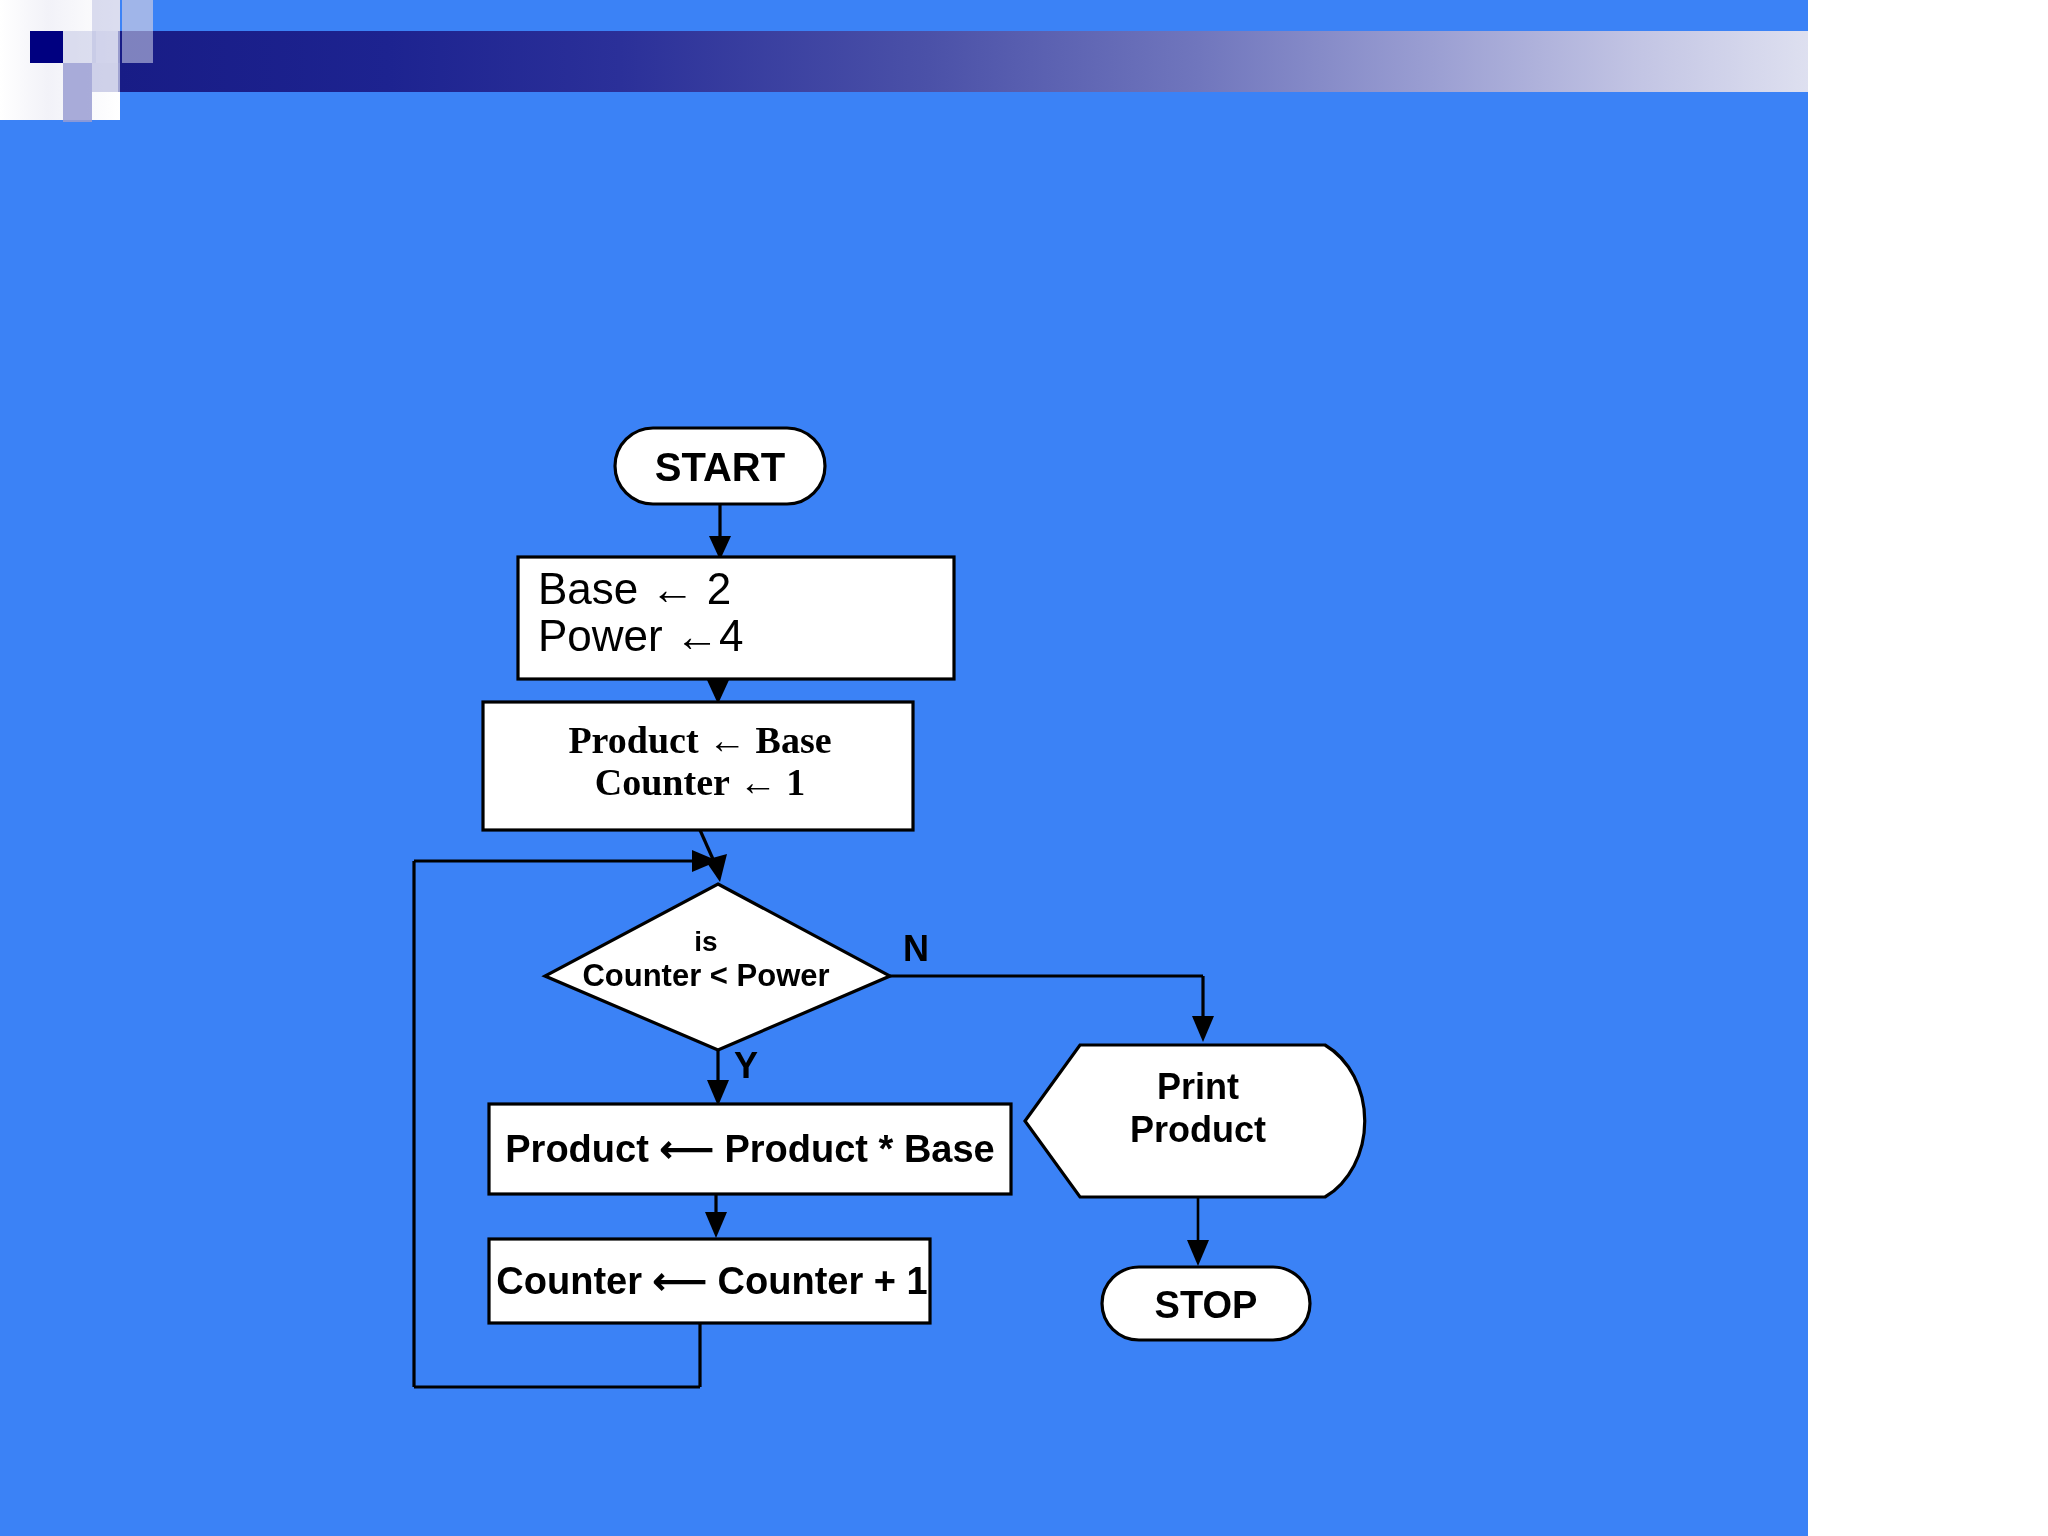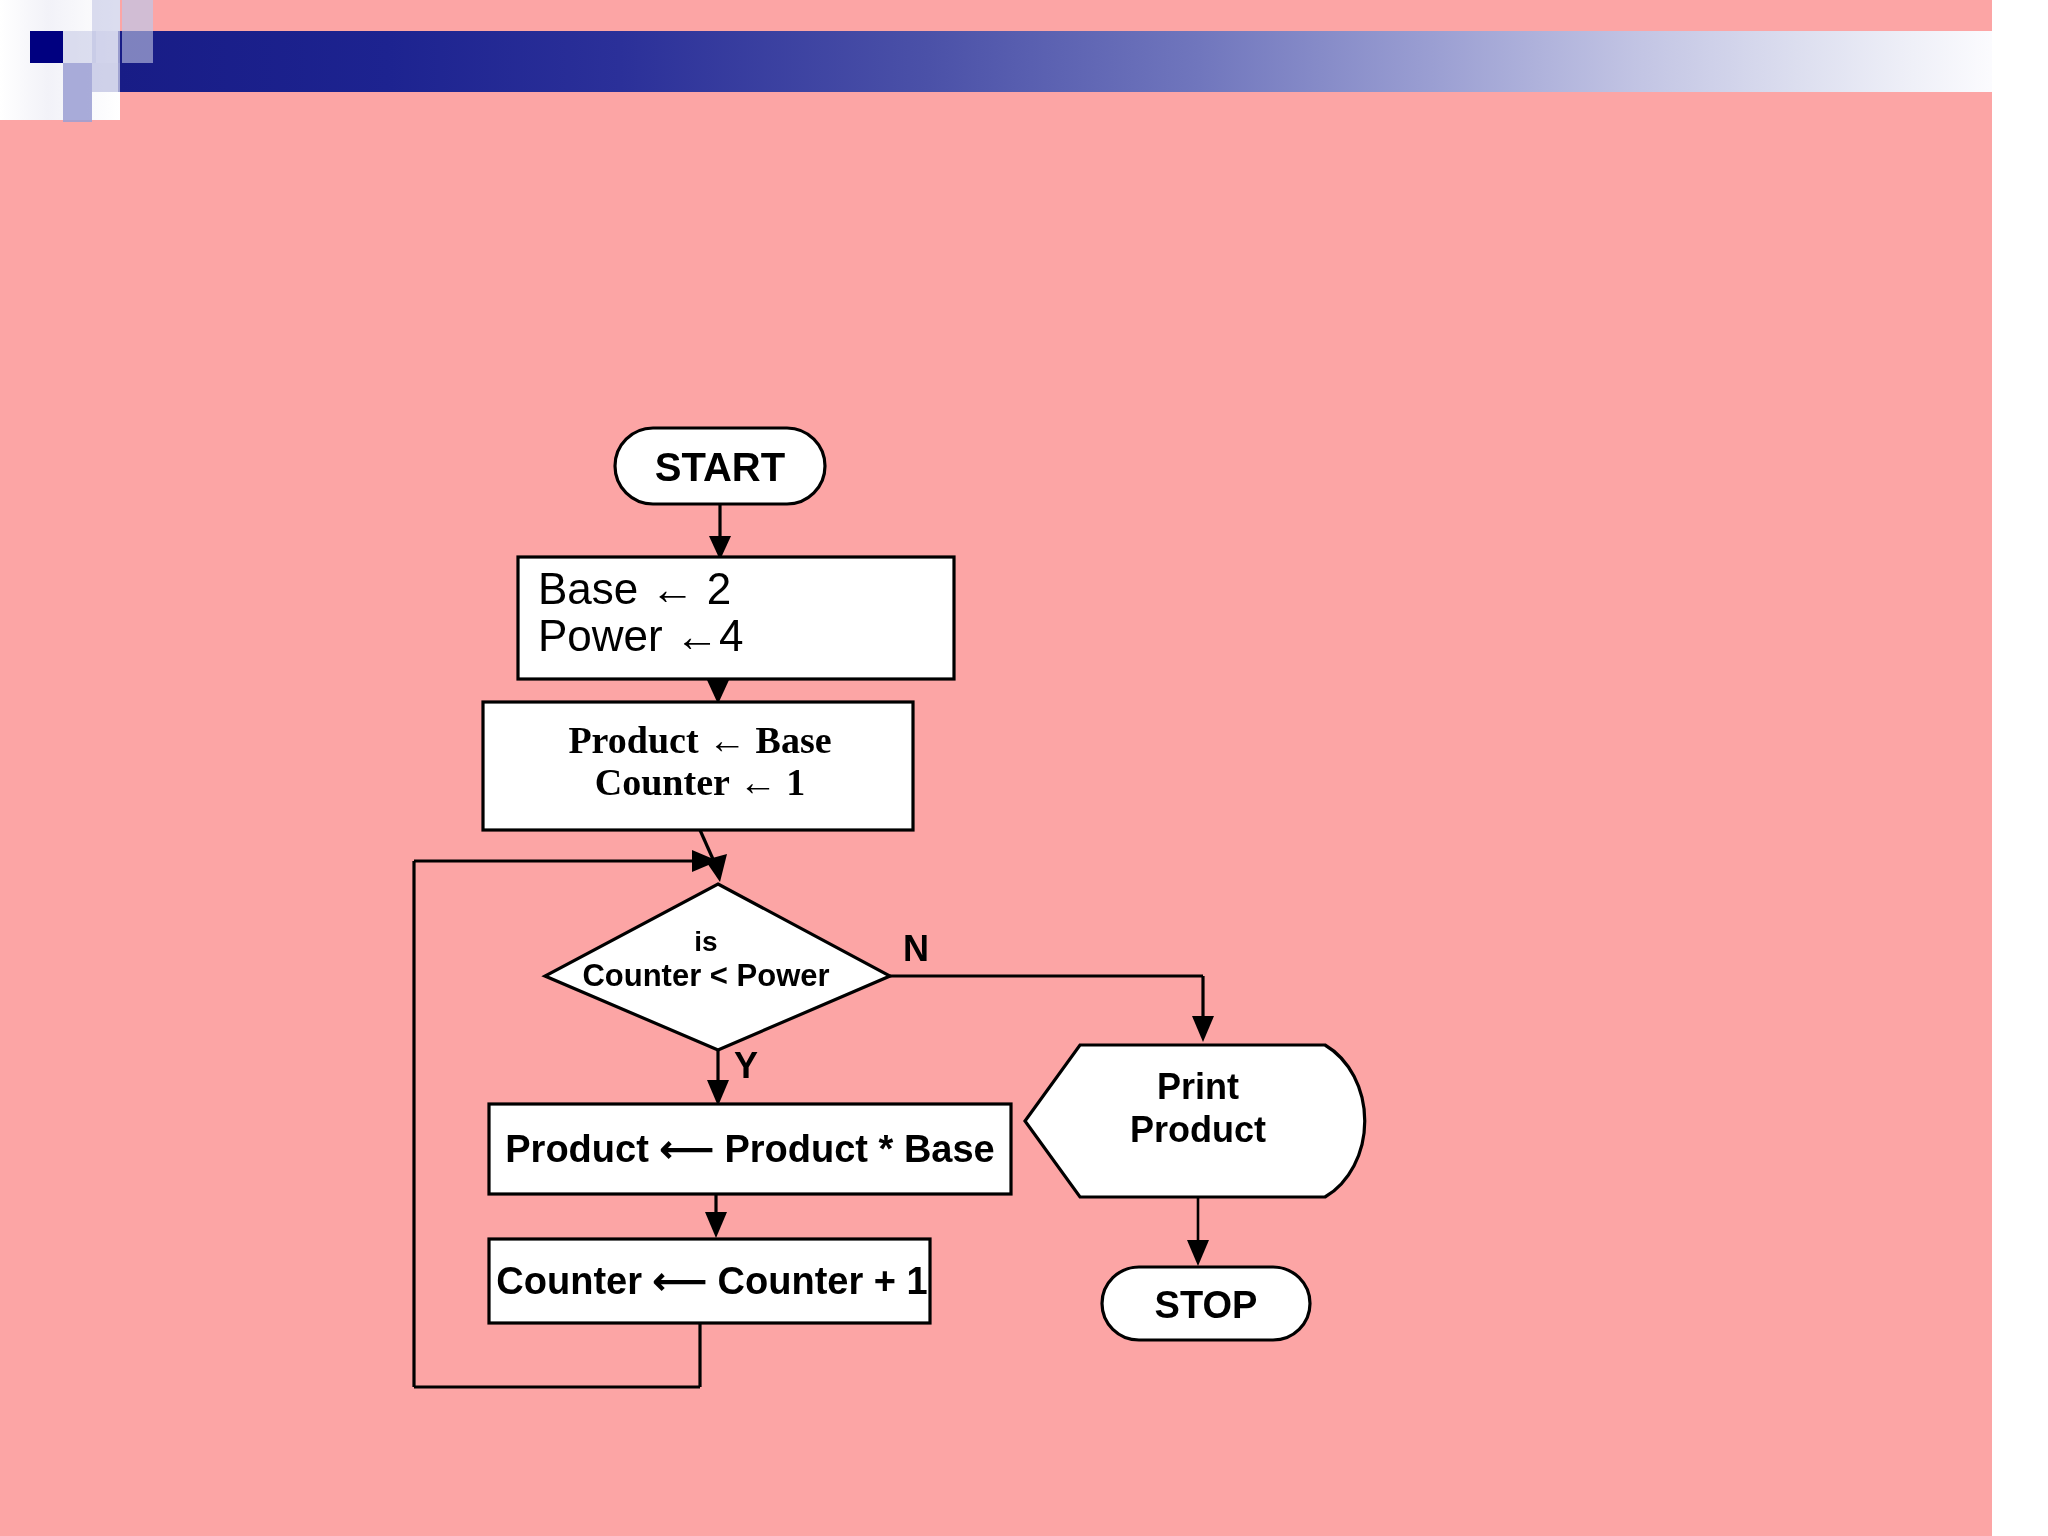--- a/index.html
+++ b/index.html
@@ -3,23 +3,23 @@
 <meta charset="utf-8">
 <title>Flowchart Slide</title>
 <style>
   html, body {
     margin: 0;
     padding: 0;
     background: #ffffff;
   }
   #slide {
     position: relative;
-    width: 1992px;
+    width: 1808px;
     height: 1536px;
-    background: #fca5a5;
+    background: #3b82f6;
     overflow: hidden;
     font-family: "Liberation Sans", sans-serif;
   }
 
   
   #header-banner {
     position: absolute;
     left: 0;
     top: 0;
     width: 2048px;

